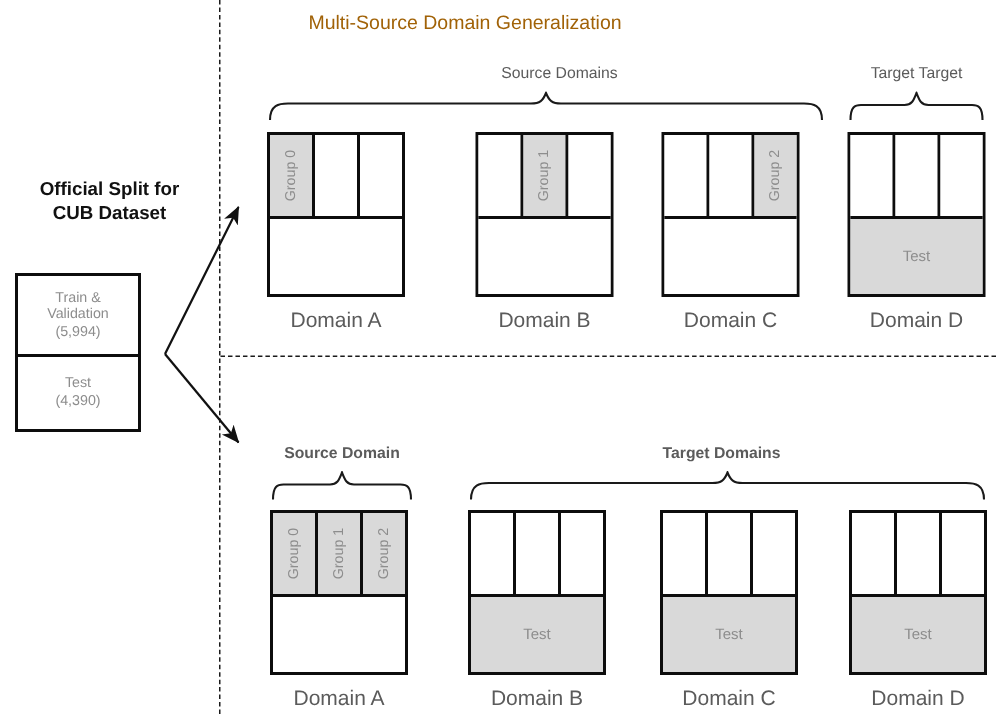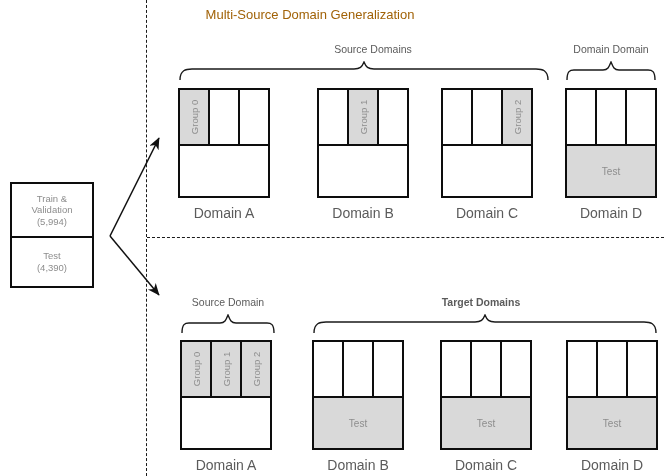--- a/index.html
+++ b/index.html
@@ -140,20 +140,24 @@
   }
 </style>
 </head>
 <body>
 
 <div id="stage">
 
   <div class="v-divider"></div>
   <div class="h-divider"></div>
 
+  <div class="left-title">
+    <div>Official Split for</div>
+    <div>CUB Dataset</div>
+  </div>
 
   <div class="split-box">
     <div class="split-cell top">
       <span>Train &amp;</span>
       <span>Validation</span>
       <span>(5,994)</span>
     </div>
     <div class="split-cell bot">
       <span>Test</span>
       <span>(4,390)</span>
@@ -170,21 +174,21 @@
     <path d="M14,131 L63,190" stroke="#111" stroke-width="1.5" fill="none" marker-end="url(#ah)"></path>
   </svg>
 
   <div class="sec-title" id="title-multi">Multi-Source Domain Generalization</div>
 
   <div class="brace-label" style="left:351px; top:43px;margin-left:22px;">Source Domains</div>
   <svg class="brace" style="left:178px; top:61px;" width="372" height="20" viewBox="0 0 372 20">
     <path d="M2,19 C2,9 8,8 14,8 L176,8 C182,8 184,6 186,1 C188,6 190,8 196,8 L358,8 C364,8 370,9 370,19" stroke="#1a1a1a" stroke-width="1.4" fill="none"></path>
   </svg>
 
-  <div class="brace-label" style="left:611px; top:43px;">Domain Domain</div>
+  <div class="brace-label" style="left:611px; top:43px;">Target Target</div>
   <svg class="brace" style="left:565px; top:61px;" width="92" height="20" viewBox="0 0 92 20">
     <path d="M2,19 C2,10 5,9 9,9 L38,9 C43,9 44,6 46,1 C48,6 49,9 54,9 L83,9 C87,9 90,10 90,19" stroke="#1a1a1a" stroke-width="1.4" fill="none"></path>
   </svg>
 
   <div class="domain" id="m0" style="left:178px; top:88px;">
       <div class="frame">
         <div class="row-groups">
           <div class="grp shaded">
             <span class="vtext">Group 0</span>
           </div>
@@ -227,21 +231,21 @@
           <div class="grp"></div>
           <div class="grp"></div>
           <div class="grp"></div>
         </div>
         <div class="row-bottom shaded">Test</div>
       </div>
       <div class="domain-label">Domain D</div>
     </div>
 
 
-  <div class="brace-label" style="left:228px; top:296px;">Source Domain</div>
+  <div class="brace-label" style="left:228px; top:296px;font-weight:bold;">Source Domain</div>
   <svg class="brace" style="left:180px; top:314px;" width="96" height="20" viewBox="0 0 96 20">
     <path d="M2,19 C2,10 5,9 9,9 L40,9 C45,9 46,6 48,1 C50,6 51,9 56,9 L87,9 C91,9 94,10 94,19" stroke="#1a1a1a" stroke-width="1.4" fill="none"></path>
   </svg>
 
   <div class="brace-label" style="left:481px; top:296px;font-weight:bold;">Target Domains</div>
   <svg class="brace" style="left:312px; top:314px;" width="346" height="20" viewBox="0 0 346 20">
     <path d="M2,19 C2,9 8,8 14,8 L163,8 C169,8 171,6 173,1 C175,6 177,8 183,8 L332,8 C338,8 344,9 344,19" stroke="#1a1a1a" stroke-width="1.4" fill="none"></path>
   </svg>
 
   <div class="domain" id="s0" style="left:180px; top:340px;">

